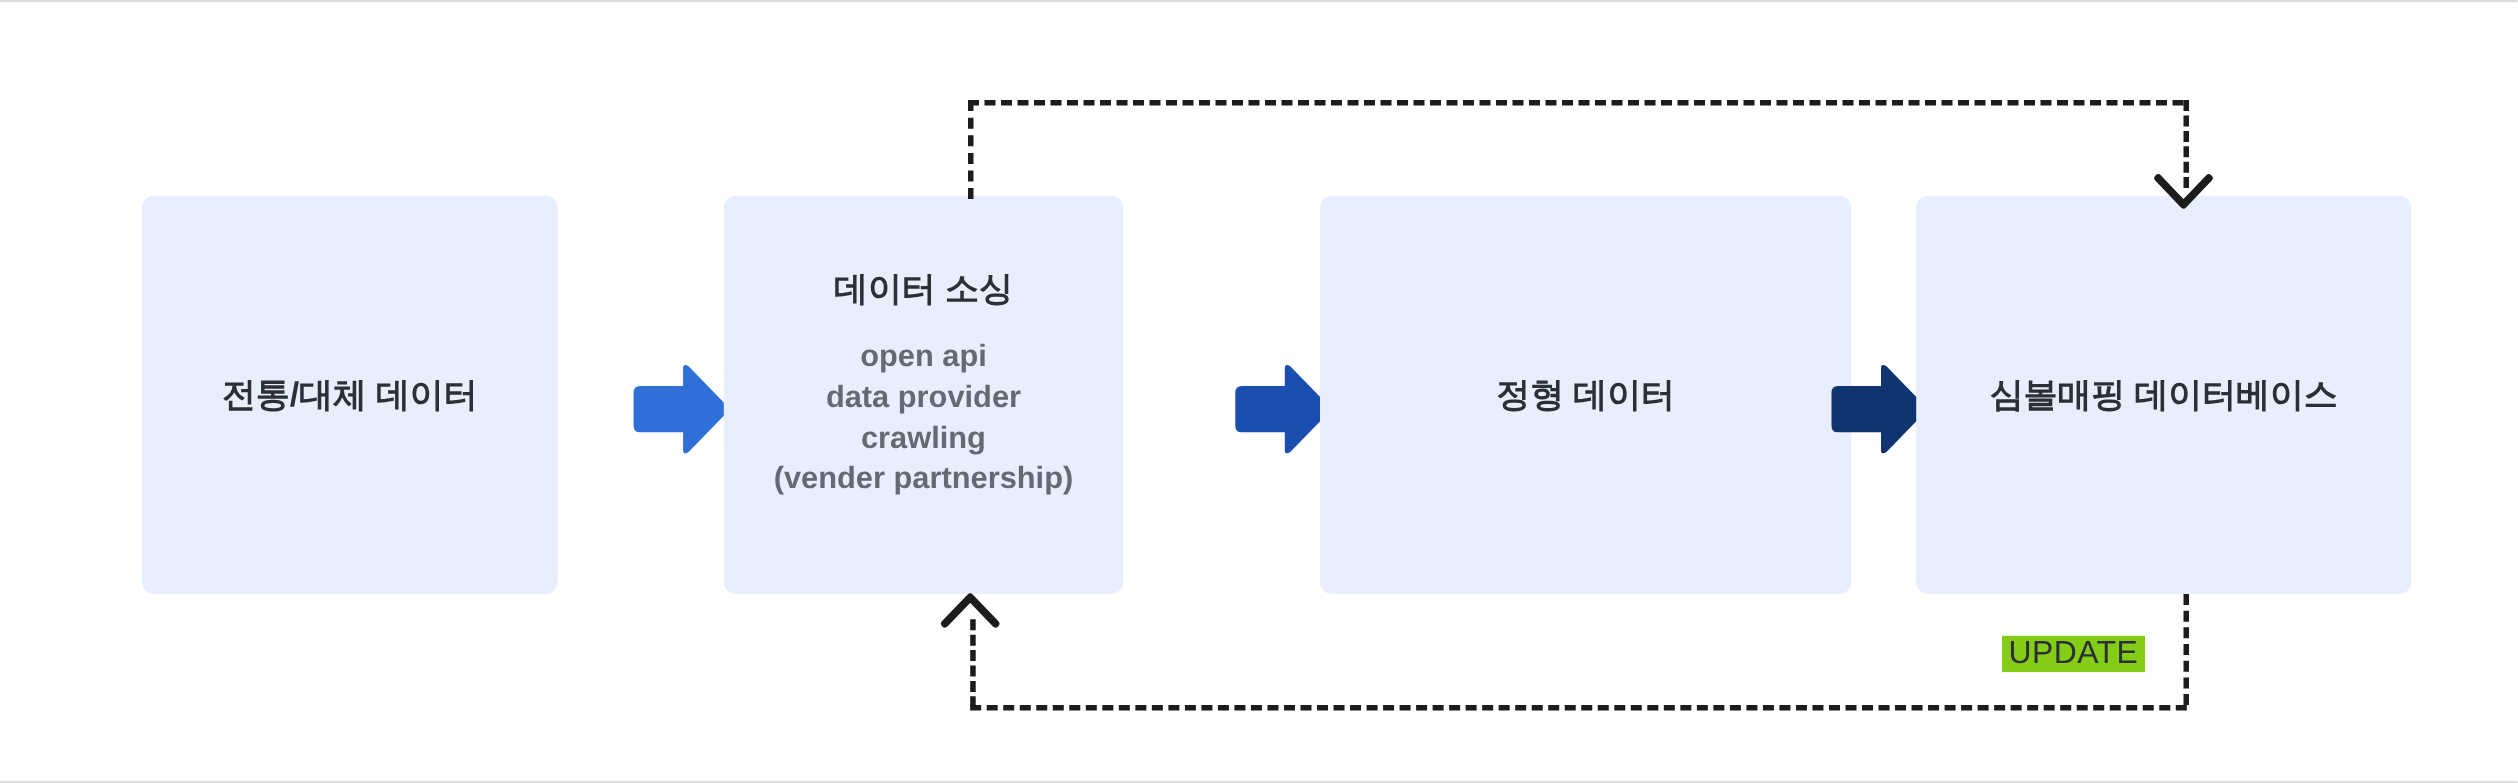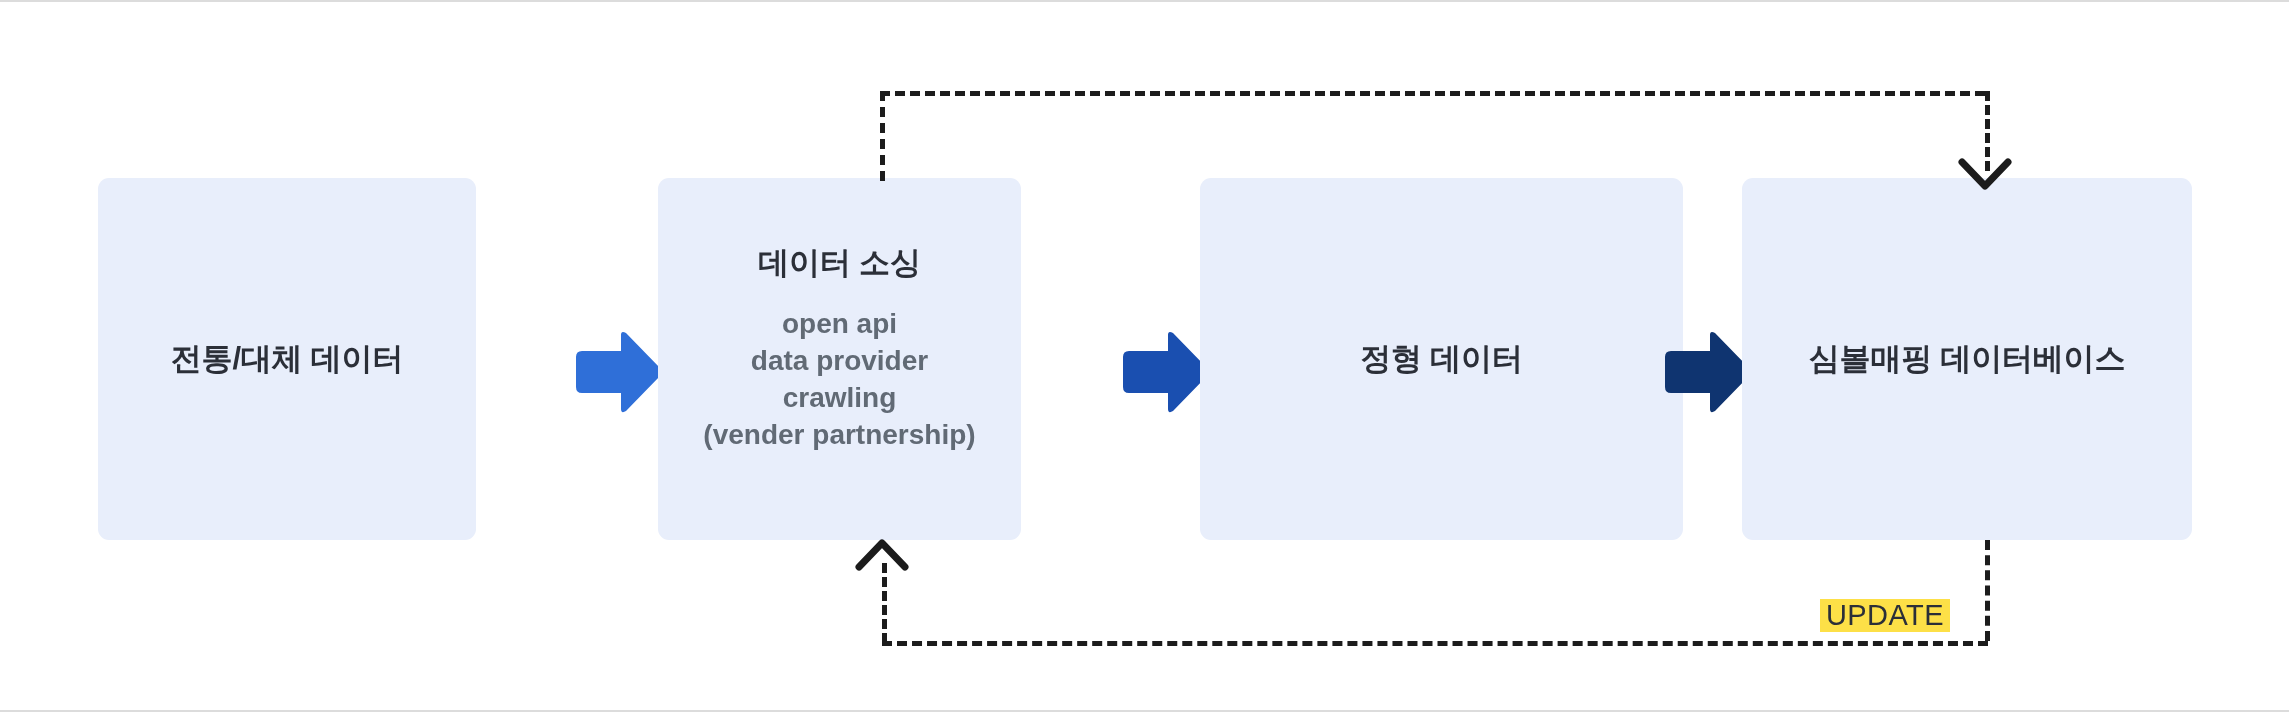--- a/index.html
+++ b/index.html
@@ -38,21 +38,21 @@
     height: 362px;
     background: #e8eefb;
     border-radius: 11px;
     display: flex;
     flex-direction: column;
     align-items: center;
     justify-content: center;
     box-sizing: border-box;
     padding: 0 12px;
   }
-  .node-box.b1 { left: 98px;  width: 378px; }
+  .node-box.b1 { left: 129px;  width: 378px; }
   .node-box.b2 { left: 658px;  width: 363px; }
   .node-box.b3 { left: 1200px; width: 483px; }
   .node-box.b4 { left: 1742px; width: 450px; }
 
   .node-title {
     font-size: 31px;
     font-weight: 700;
     color: #2b2f38;
     letter-spacing: -0.2px;
     text-align: center;
@@ -110,27 +110,27 @@
   
   .chevron { position: absolute; }
   .chevron svg { display: block; }
   .chevron-down-top  { left: 1956px; top: 150px; }
   .chevron-up-bottom { left: 853px;  top: 533px; }
 
   
   .edge-label {
     position: absolute;
     left: 1820px;
-    top: 599px;
+    top: 578px;
     font-size: 29px;
     font-weight: 400;
     color: #2b2f38;
     letter-spacing: 0.4px;
     white-space: nowrap;
-    background: #fde047;
+    background: #84cc16;
     padding: 0 6px;
   }
 </style>
 </head>
 <body>
 
 <div id="diagram-canvas">
 
   <div class="frame-rule top"></div>
   <div class="frame-rule bottom"></div>

